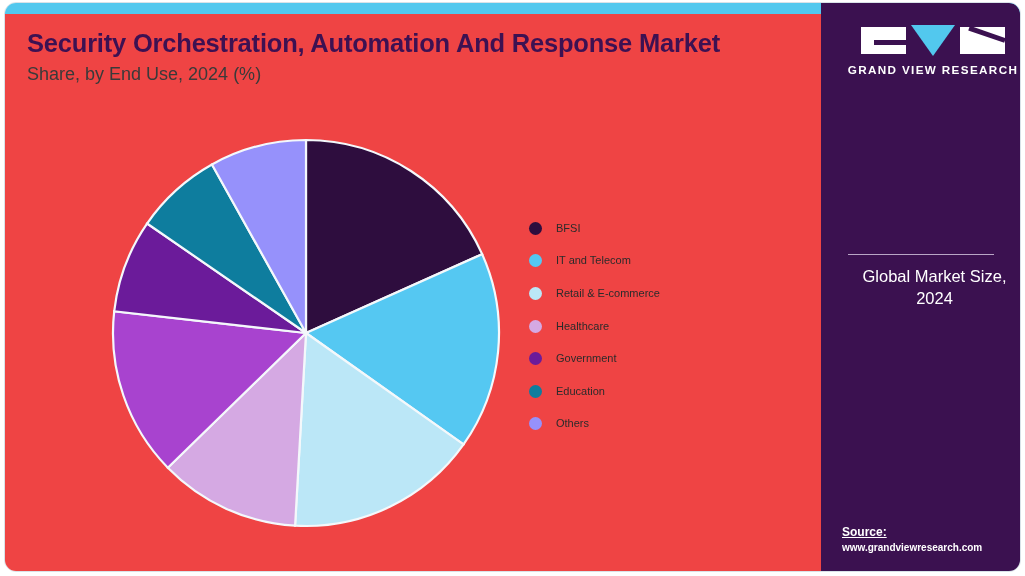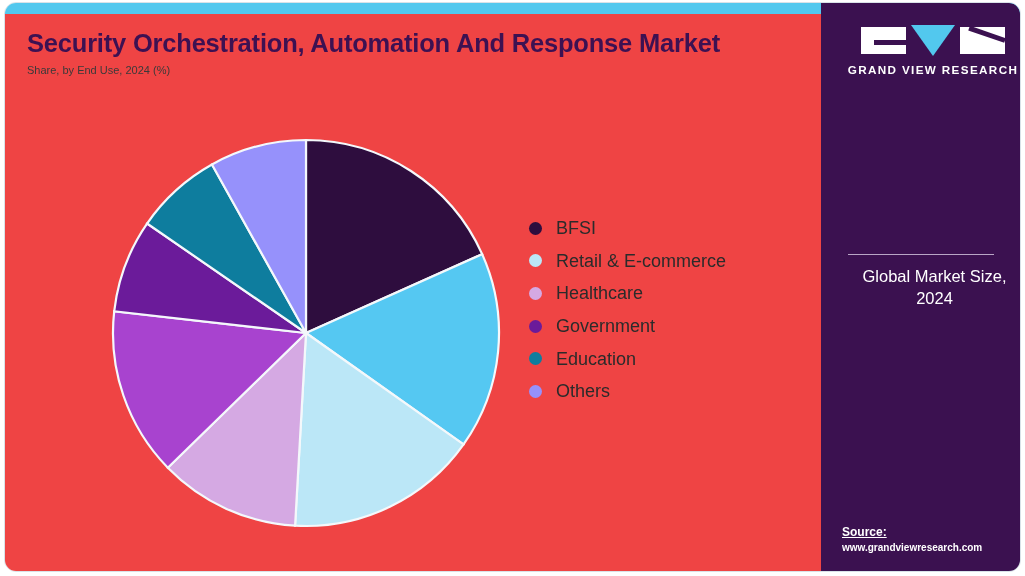--- a/index.html
+++ b/index.html
@@ -55,21 +55,21 @@
     font-size: 25.5px;
     font-weight: bold;
     color: #3d1152;
     letter-spacing: -0.2px;
     white-space: nowrap;
   }
   .subtitle {
     position: absolute;
     left: 22px;
     top: 50px;
-    font-size: 11px;
+    font-size: 18px;
     color: #3a3a3a;
     font-weight: normal;
     white-space: nowrap;
   }
   .pie-wrap {
     position: absolute;
     left: 104px;
     top: 122px;
     width: 394px;
     height: 394px;
@@ -88,21 +88,21 @@
     height: 32.6px;
   }
   .legend-dot {
     width: 13px;
     height: 13px;
     border-radius: 50%;
     flex: 0 0 auto;
     margin-right: 14px;
   }
   .legend-label {
-    font-size: 18px;
+    font-size: 11px;
     color: #2b2b2b;
     white-space: nowrap;
     line-height: 1;
   }
 
   .right-pane {
     position: absolute;
     right: 0;
     top: 0;
     width: 199px;
@@ -244,20 +244,24 @@
             </g>
         </svg>
       </div>
 
       <div class="legend" id="legend">
           <div class="legend-item">
             <span class="legend-dot" style="background: rgb(46, 13, 62);"></span>
             <span class="legend-label">BFSI</span>
           </div>
           <div class="legend-item">
+            <span class="legend-dot" style="background: rgb(85, 200, 242);"></span>
+            <span class="legend-label">IT and Telecom</span>
+          </div>
+          <div class="legend-item">
             <span class="legend-dot" style="background: rgb(187, 231, 247);"></span>
             <span class="legend-label">Retail &amp; E-commerce</span>
           </div>
           <div class="legend-item">
             <span class="legend-dot" style="background: rgb(213, 169, 227);"></span>
             <span class="legend-label">Healthcare</span>
           </div>
           <div class="legend-item">
             <span class="legend-dot" style="background: rgb(107, 27, 154);"></span>
             <span class="legend-label">Government</span>

